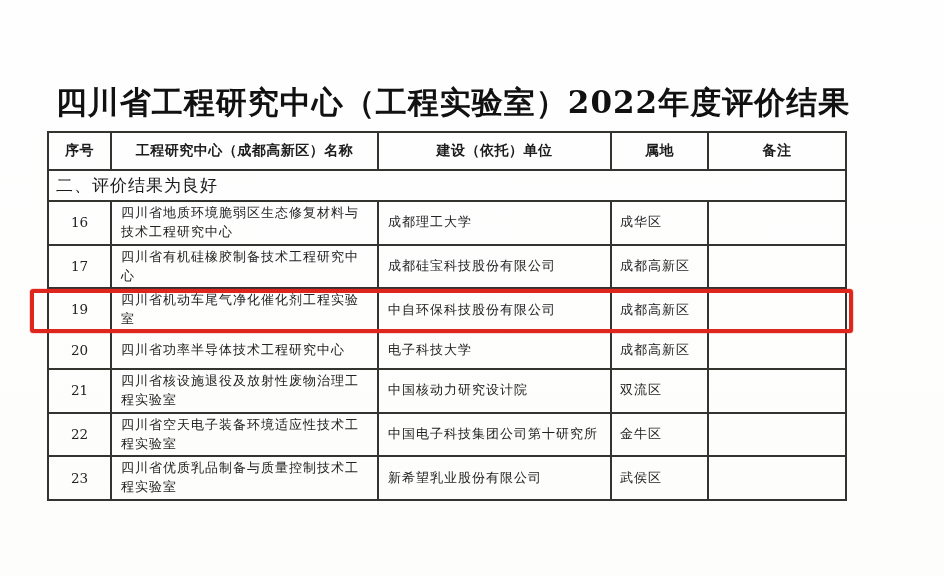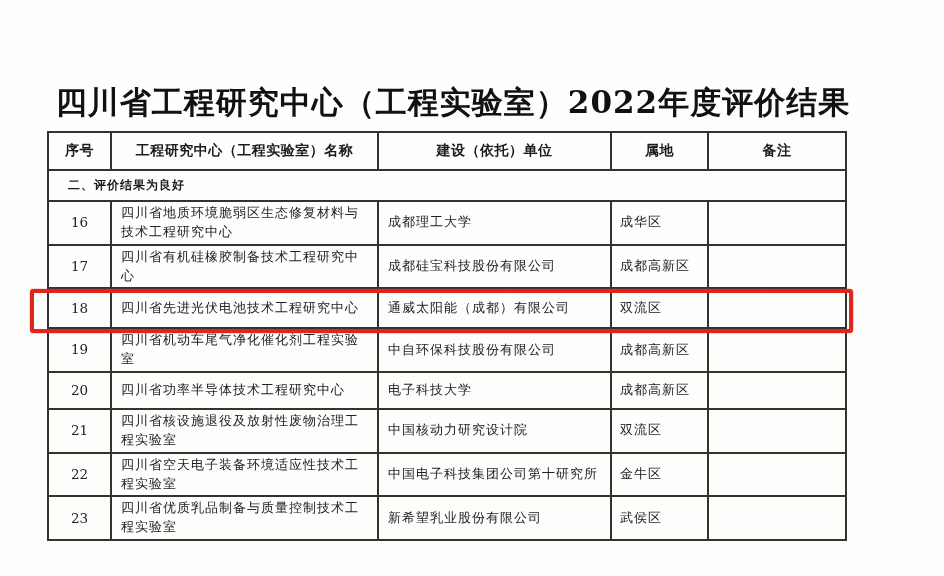--- a/index.html
+++ b/index.html
@@ -54,24 +54,24 @@
     height: 38px;
     font-size: 14px;
     font-weight: 600;
     text-align: center;
     color: #1c1c1c;
     border-bottom-width: 3px;
     letter-spacing: 0.5px;
   }
   tr.section-row td {
     height: 31px;
-    font-size: 12px;
-    font-weight: 700;
+    font-size: 17px;
+    font-weight: 400;
     text-align: left;
-    padding-left: 19px;
+    padding-left: 7px;
     letter-spacing: 1px;
     color: #1a1a1a;
   }
   tbody td {
     font-family: "DejaVu Serif", "Liberation Serif", serif;
     font-size: 13px;
     color: #222222;
     line-height: 1.45;
   }
   td.cell-no   { text-align: center; font-size: 13.5px; }
@@ -109,21 +109,21 @@
     <colgroup>
       <col class="c-no">
         <col class="c-name">
         <col class="c-unit">
         <col class="c-dist">
         <col class="c-note">
     </colgroup>
     <thead>
       <tr>
         <th>序号</th>
-        <th>工程研究中心（工程实验室）名称</th>
+        <th>工程研究中心（成都高新区）名称</th>
         <th>建设（依托）单位</th>
         <th>属地</th>
         <th>备注</th>
       </tr>
     </thead>
     <tbody>
       <tr class="section-row">
         <td colspan="5">二、评价结果为良好</td>
       </tr>
 
@@ -136,27 +136,20 @@
       </tr>
 
       <tr class="r-h39">
         <td class="cell-no">17</td>
         <td class="cell-name">四川省有机硅橡胶制备技术工程研究中心</td>
         <td class="cell-unit">成都硅宝科技股份有限公司</td>
         <td class="cell-dist">成都高新区</td>
         <td class="cell-note"></td>
       </tr>
 
-      <tr class="r-h40">
-        <td class="cell-no">18</td>
-        <td class="cell-name">四川省先进光伏电池技术工程研究中心</td>
-        <td class="cell-unit">通威太阳能（成都）有限公司</td>
-        <td class="cell-dist">双流区</td>
-        <td class="cell-note"></td>
-      </tr>
 
       <tr class="r-h37">
         <td class="cell-no">19</td>
         <td class="cell-name">四川省机动车尾气净化催化剂工程实验室</td>
         <td class="cell-unit">中自环保科技股份有限公司</td>
         <td class="cell-dist">成都高新区</td>
         <td class="cell-note"></td>
       </tr>
 
       <tr class="r-h37">

